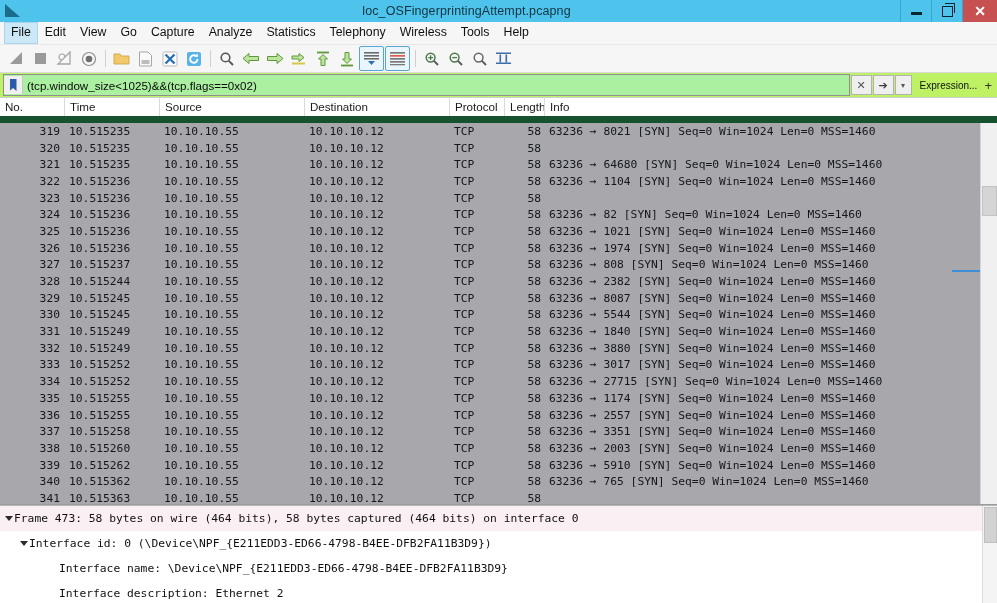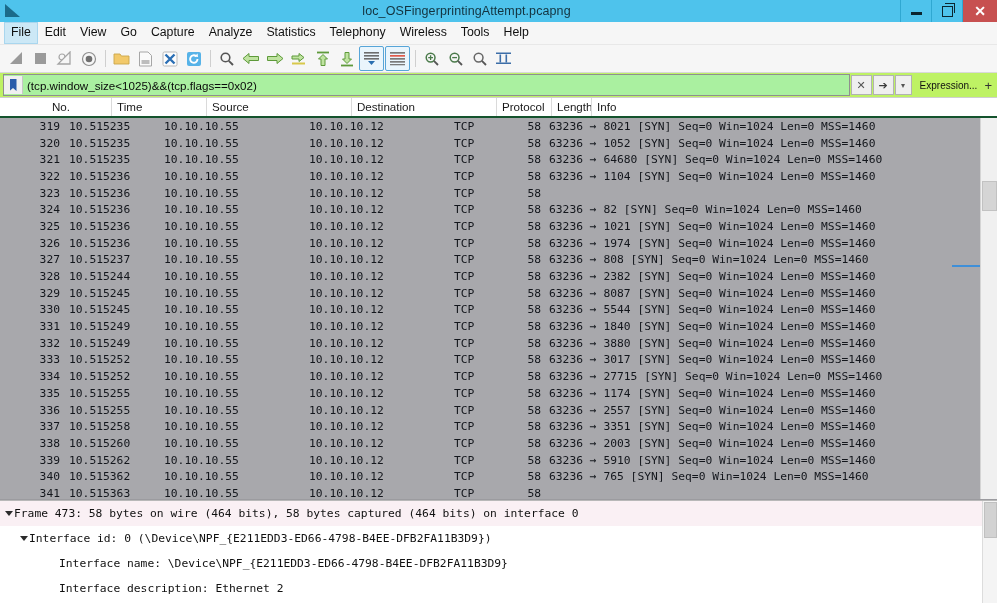--- a/index.html
+++ b/index.html
@@ -189,25 +189,24 @@
   .expr-plus {
     font-size: 13px; color: #333; padding-right: 3px;
     flex: 0 0 auto;
   }
 
   
   .colhead {
     display: flex;
     height: 18px;
     background: #ffffff;
-    border-bottom: 2px solid #14532d;
+    border-bottom: 7px solid #14532d;
     font-size: 11.6px;
     color: #1a1a1a;
     align-items: center;
-    padding-left: 47px;
   }
   .colhead .ch {
     height: 18px;
     line-height: 18px;
     padding-left: 5px;
     border-right: 1px solid #dadada;
     box-sizing: border-box;
     overflow: hidden;
     white-space: nowrap;
   }
@@ -503,21 +502,20 @@
           <div class="pcell c-len">58</div>
           <div class="pcell c-info">63236 → 8021 [SYN] Seq=0 Win=1024 Len=0 MSS=1460</div>
         </div>
         <div class="prow">
           <div class="pcell c-no">320</div>
           <div class="pcell c-time">10.515235</div>
           <div class="pcell c-src">10.10.10.55</div>
           <div class="pcell c-dst">10.10.10.12</div>
           <div class="pcell c-prot">TCP</div>
           <div class="pcell c-len">58</div>
-          <div class="pcell c-info">63236 → 1052 [SYN] Seq=0 Win=1024 Len=0 MSS=1460</div>
         </div>
         <div class="prow">
           <div class="pcell c-no">321</div>
           <div class="pcell c-time">10.515235</div>
           <div class="pcell c-src">10.10.10.55</div>
           <div class="pcell c-dst">10.10.10.12</div>
           <div class="pcell c-prot">TCP</div>
           <div class="pcell c-len">58</div>
           <div class="pcell c-info">63236 → 64680 [SYN] Seq=0 Win=1024 Len=0 MSS=1460</div>
         </div>

